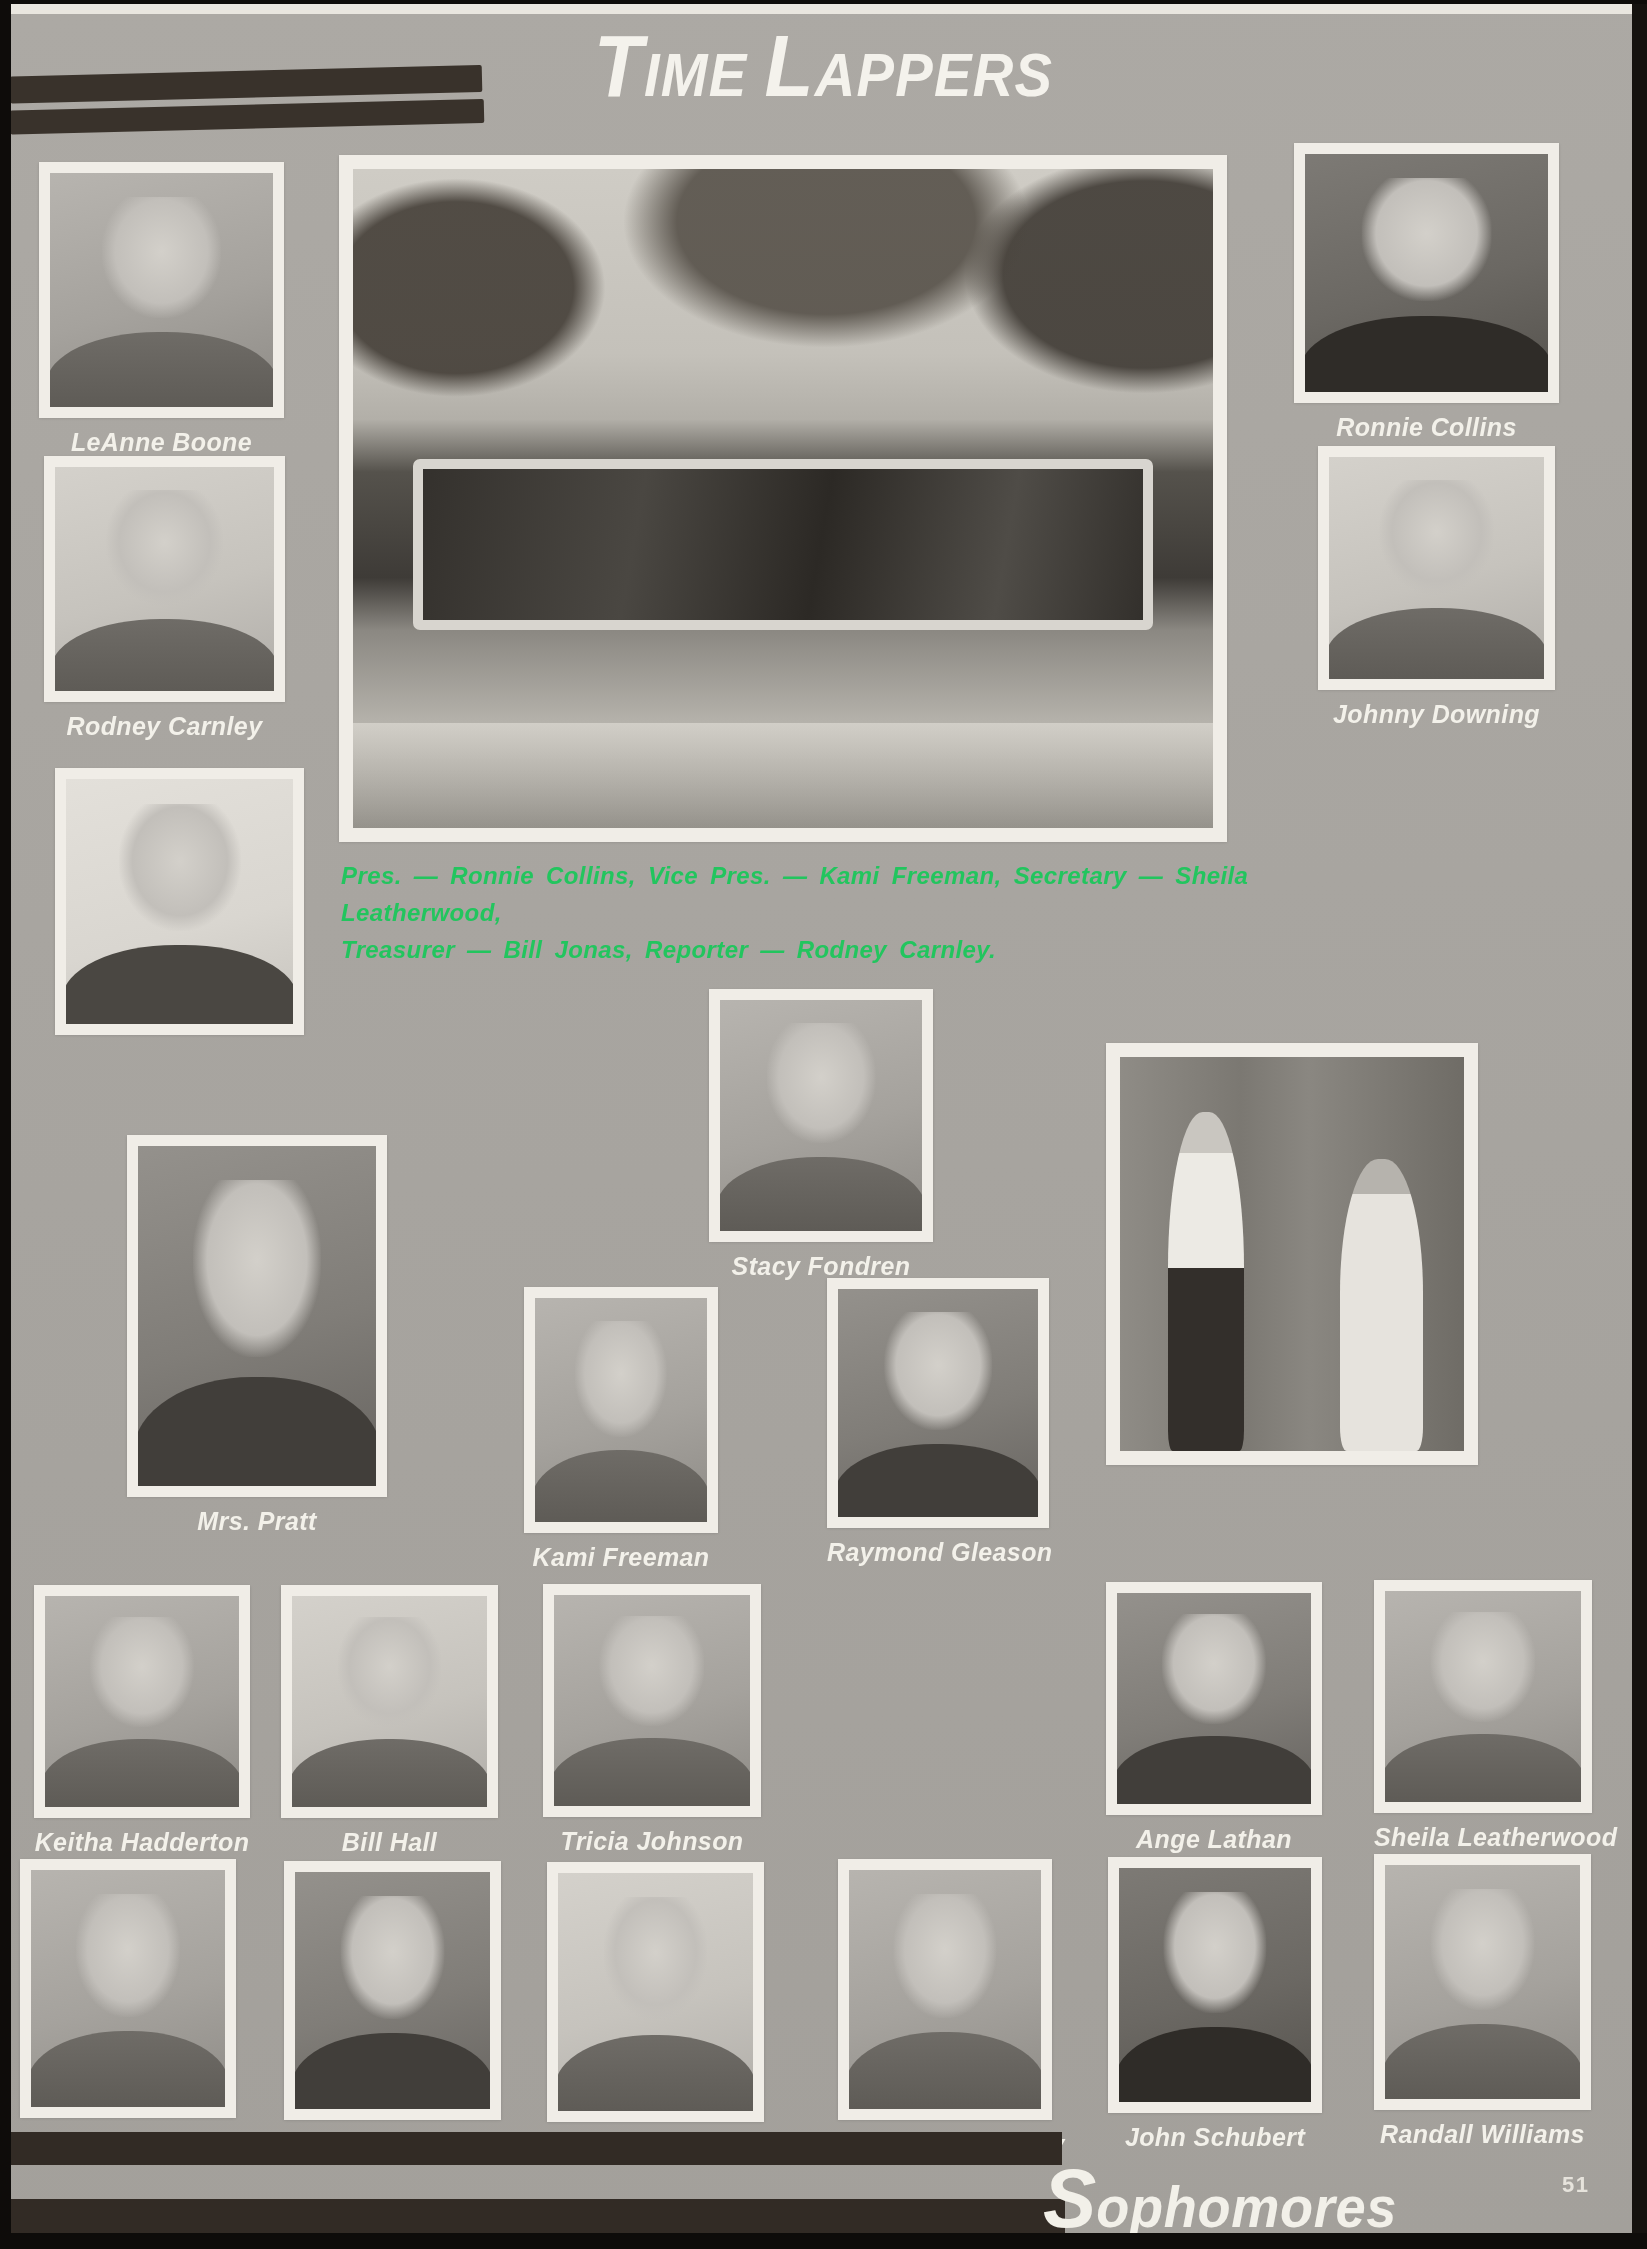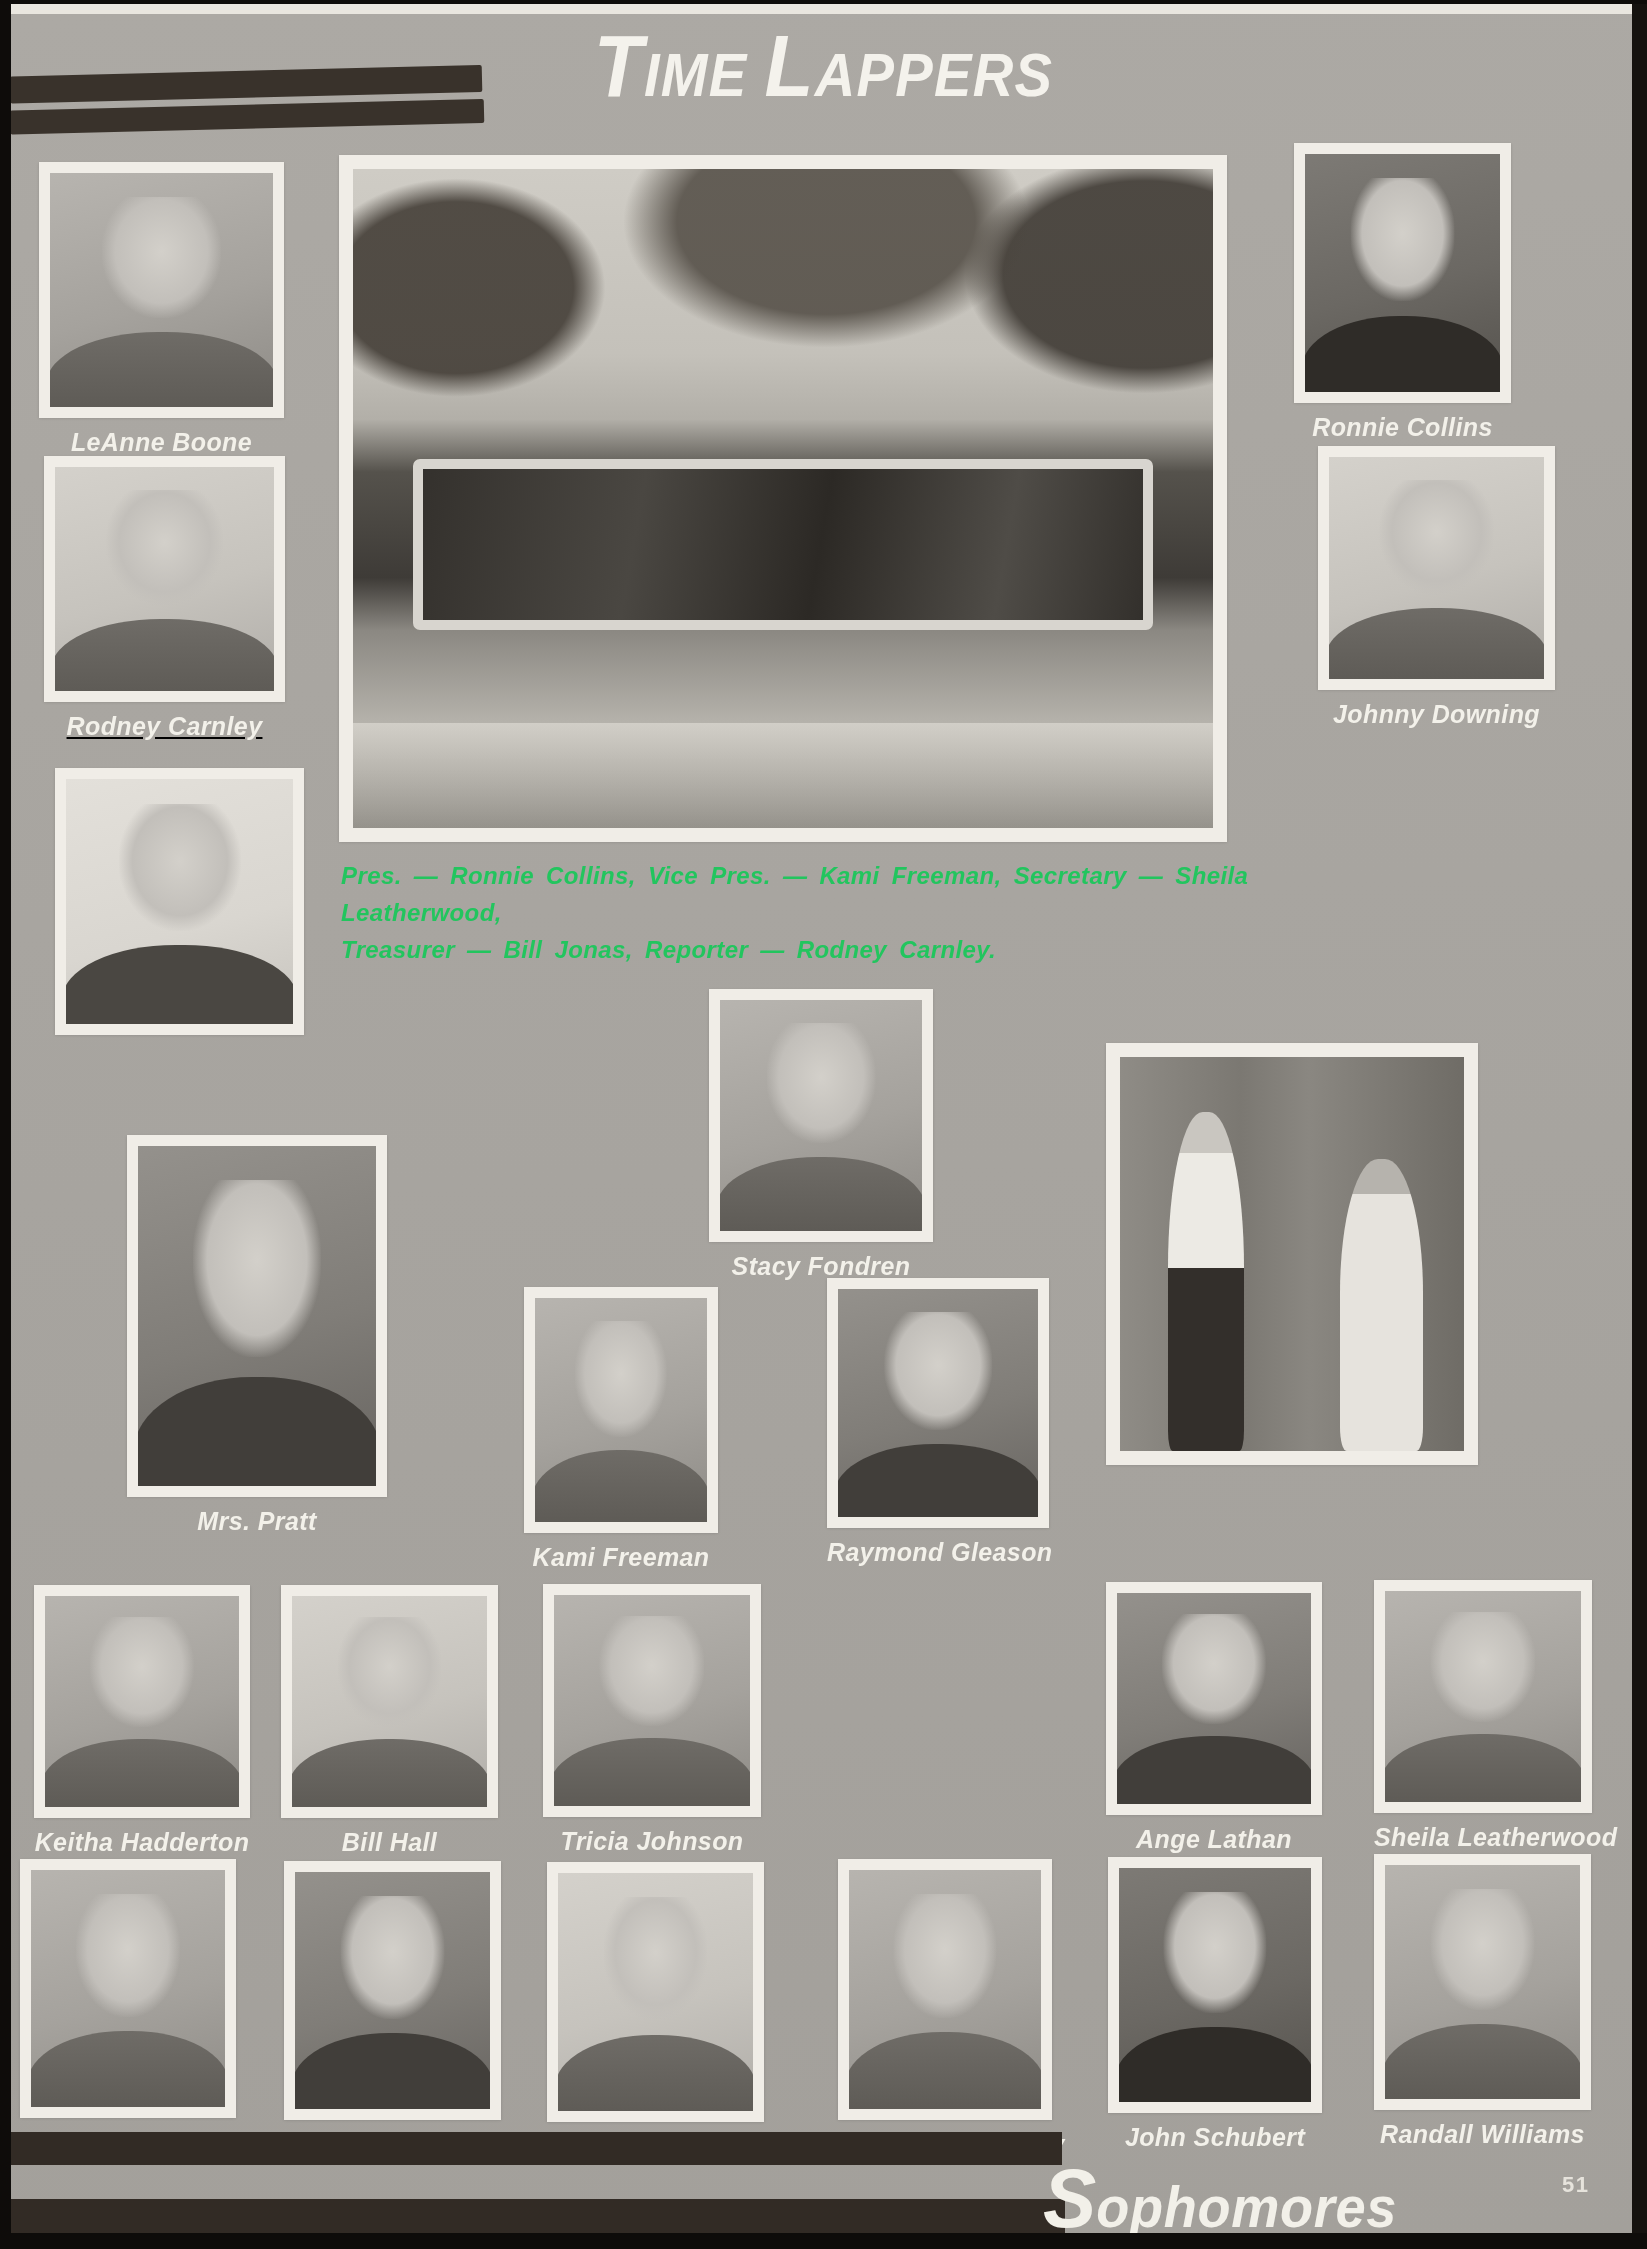--- a/index.html
+++ b/index.html
@@ -154,21 +154,21 @@
 
   <div class="title"><span class="t-cap">T</span><span class="t-rest">IME</span><span class="t-sp"></span><span class="t-cap">L</span><span class="t-rest">APPERS</span></div>
 
   <div class="portrait v-mid" style="left:39px;top:162px;width:245px;">
     <div class="frame" style="height:256px;">
         <div class="photo head"></div>
       </div>
     <div class="caption">LeAnne Boone</div>
   </div>
 
-  <div class="portrait v-light" style="left:44px;top:456px;width:241px;text-decoration:underline;">
+  <div class="portrait v-light" style="left:44px;top:456px;width:241px;">
     <div class="frame" style="height:246px;">
         <div class="photo head"></div>
       </div>
     <div class="caption">Rodney Carnley</div>
   </div>
 
   <div class="portrait v-xlight" style="left:55px;top:768px;width:249px;">
     <div class="frame" style="height:267px;">
         <div class="photo head"></div>
       </div>
@@ -177,21 +177,21 @@
   <div class="portrait" style="left:339px;top:155px;width:888px;">
     <div class="frame wide" style="height:687px;">
         <div class="photo scene"></div>
       </div>
   </div>
   <div class="group-caption">
     <div>Pres. — Ronnie Collins, Vice Pres. — Kami Freeman, Secretary — Sheila Leatherwood,</div>
     <div>Treasurer — Bill Jonas, Reporter — Rodney Carnley.</div>
   </div>
 
-  <div class="portrait v-dark" style="left:1294px;top:143px;width:217px;">
+  <div class="portrait v-dark" style="left:1294px;top:143px;width:265px;">
     <div class="frame" style="height:260px;">
         <div class="photo head"></div>
       </div>
     <div class="caption">Ronnie Collins</div>
   </div>
 
   <div class="portrait v-light" style="left:1298px;top:446px;width:237px;padding-left:20px;">
     <div class="frame" style="height:244px;">
         <div class="photo head"></div>
       </div>

